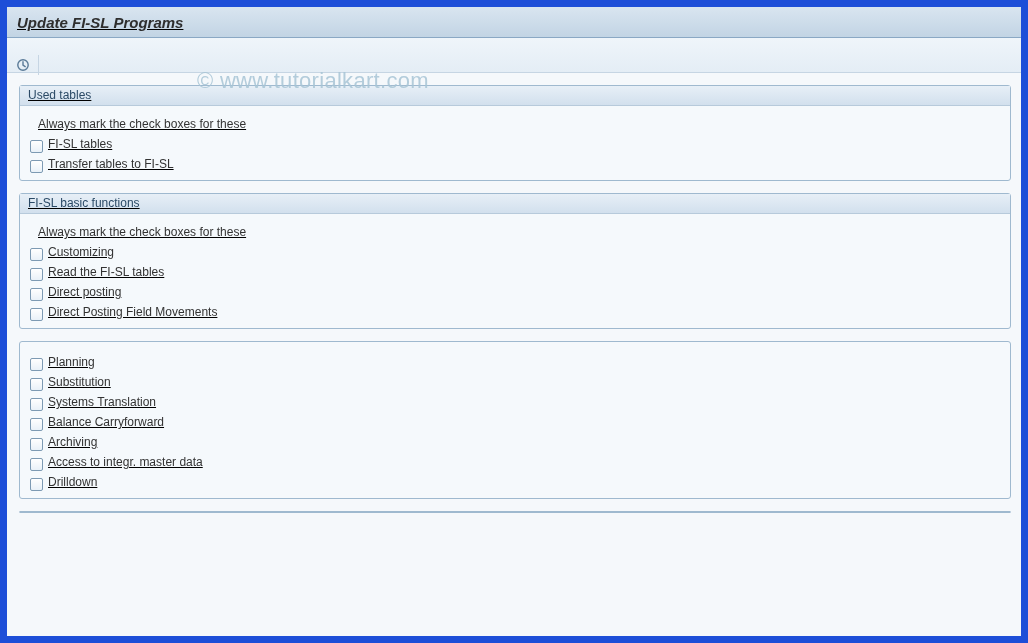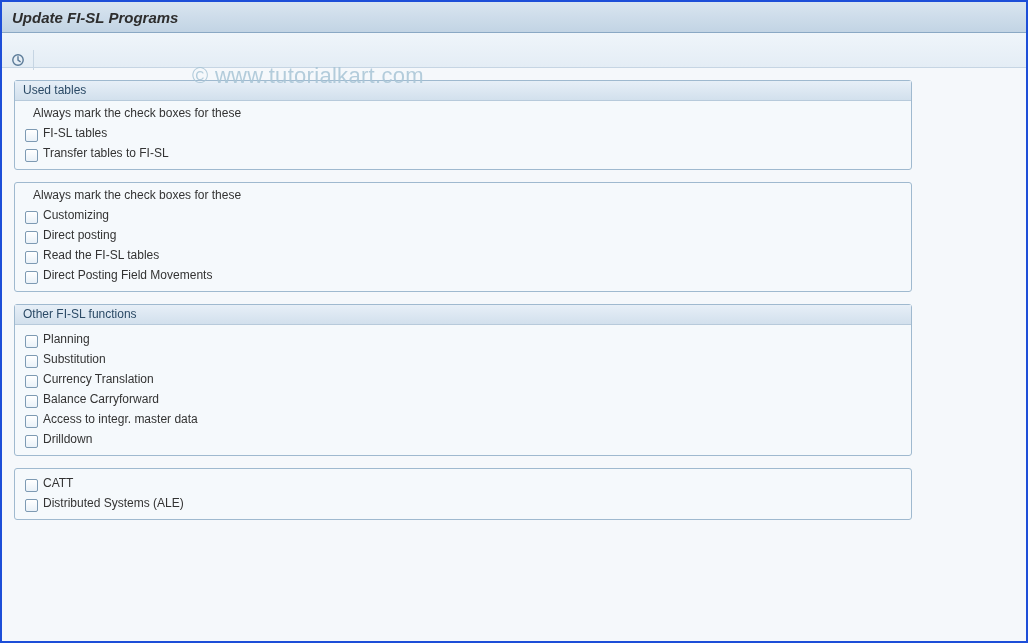--- a/index.html
+++ b/index.html
@@ -12,22 +12,23 @@
       font-size: 12px;
       background: #f2f2f2;
       width: 1028px;
       height: 643px;
       overflow: hidden;
       position: relative;
     }
     .window {
       width: 1028px;
       height: 643px;
-      border: 2px solid #1d4ed8;
+      border: 7px solid #1d4ed8;
       background: #f5f8fb;
+      text-decoration: underline;
     }
     .titlebar {
       background: linear-gradient(to bottom, #d9e5f0 0%, #c2d4e4 100%);
       border-bottom: 1px solid #8aa8c4;
       padding: 7px 10px 6px 10px;
       font-weight: bold;
       font-style: italic;
       font-size: 15px;
       color: #2e2e2e;
     }
@@ -59,32 +60,32 @@
     .tb-btn svg { width: 14px; height: 14px; }
     .content {
       padding: 12px 12px 12px 12px;
       height: calc(100% - 31px - 29px);
       overflow: hidden;
     }
     .grp {
       border: 1px solid #9fb9cf;
       border-radius: 3px;
       margin-bottom: 12px;
-      width: 898px;
+      width: 992px;
       background: #f5f9fc;
     }
     .grp-h {
       background: linear-gradient(to bottom, #e7eff7 0%, #d2e0ed 100%);
       border-bottom: 1px solid #b7cadb;
       padding: 2px 8px 3px 8px;
       font-size: 12px;
       color: #2b4a66;
     }
     .grp-b {
-      padding: 4px 8px 6px 8px;
+      padding: 10px 8px 6px 8px;
     }
     .static-text {
       padding: 1px 0 3px 10px;
       color: #333;
     }
     .cbx-row {
       display: flex;
       align-items: flex-end;
       padding: 1px 0 1px 2px;
       line-height: 18px;
@@ -144,78 +145,72 @@
           <span class="cbx-lbl">FI-SL tables</span>
         </div>
         <div class="cbx-row">
           <span class="cbx"></span>
           <span class="cbx-lbl">Transfer tables to FI-SL</span>
         </div>
       </div>
     </div>
 
     <div class="grp">
+      <div class="grp-h">FI-SL basic functions</div>
       <div class="grp-b">
         <div class="static-text">Always mark the check boxes for these</div>
         <div class="cbx-row">
           <span class="cbx"></span>
           <span class="cbx-lbl">Customizing</span>
         </div>
         <div class="cbx-row">
           <span class="cbx"></span>
+          <span class="cbx-lbl">Read the FI-SL tables</span>
+        </div>
+        <div class="cbx-row">
+          <span class="cbx"></span>
           <span class="cbx-lbl">Direct posting</span>
         </div>
         <div class="cbx-row">
           <span class="cbx"></span>
-          <span class="cbx-lbl">Read the FI-SL tables</span>
-        </div>
-        <div class="cbx-row">
-          <span class="cbx"></span>
           <span class="cbx-lbl">Direct Posting Field Movements</span>
         </div>
       </div>
     </div>
 
     <div class="grp">
-      <div class="grp-h">Other FI-SL functions</div>
       <div class="grp-b">
         <div class="cbx-row">
           <span class="cbx"></span>
           <span class="cbx-lbl">Planning</span>
         </div>
         <div class="cbx-row">
           <span class="cbx"></span>
           <span class="cbx-lbl">Substitution</span>
         </div>
         <div class="cbx-row">
           <span class="cbx"></span>
-          <span class="cbx-lbl">Currency Translation</span>
+          <span class="cbx-lbl">Systems Translation</span>
         </div>
         <div class="cbx-row">
           <span class="cbx"></span>
           <span class="cbx-lbl">Balance Carryforward</span>
         </div>
         <div class="cbx-row">
           <span class="cbx"></span>
+          <span class="cbx-lbl">Archiving</span>
+        </div>
+        <div class="cbx-row">
+          <span class="cbx"></span>
           <span class="cbx-lbl">Access to integr. master data</span>
         </div>
         <div class="cbx-row">
           <span class="cbx"></span>
           <span class="cbx-lbl">Drilldown</span>
         </div>
       </div>
     </div>
 
     <div class="grp">
-      <div class="grp-b">
-        <div class="cbx-row">
-          <span class="cbx"></span>
-          <span class="cbx-lbl">CATT</span>
-        </div>
-        <div class="cbx-row">
-          <span class="cbx"></span>
-          <span class="cbx-lbl">Distributed Systems (ALE)</span>
-        </div>
-      </div>
     </div>
 
   </div>
 </div>
 
 </body></html>

